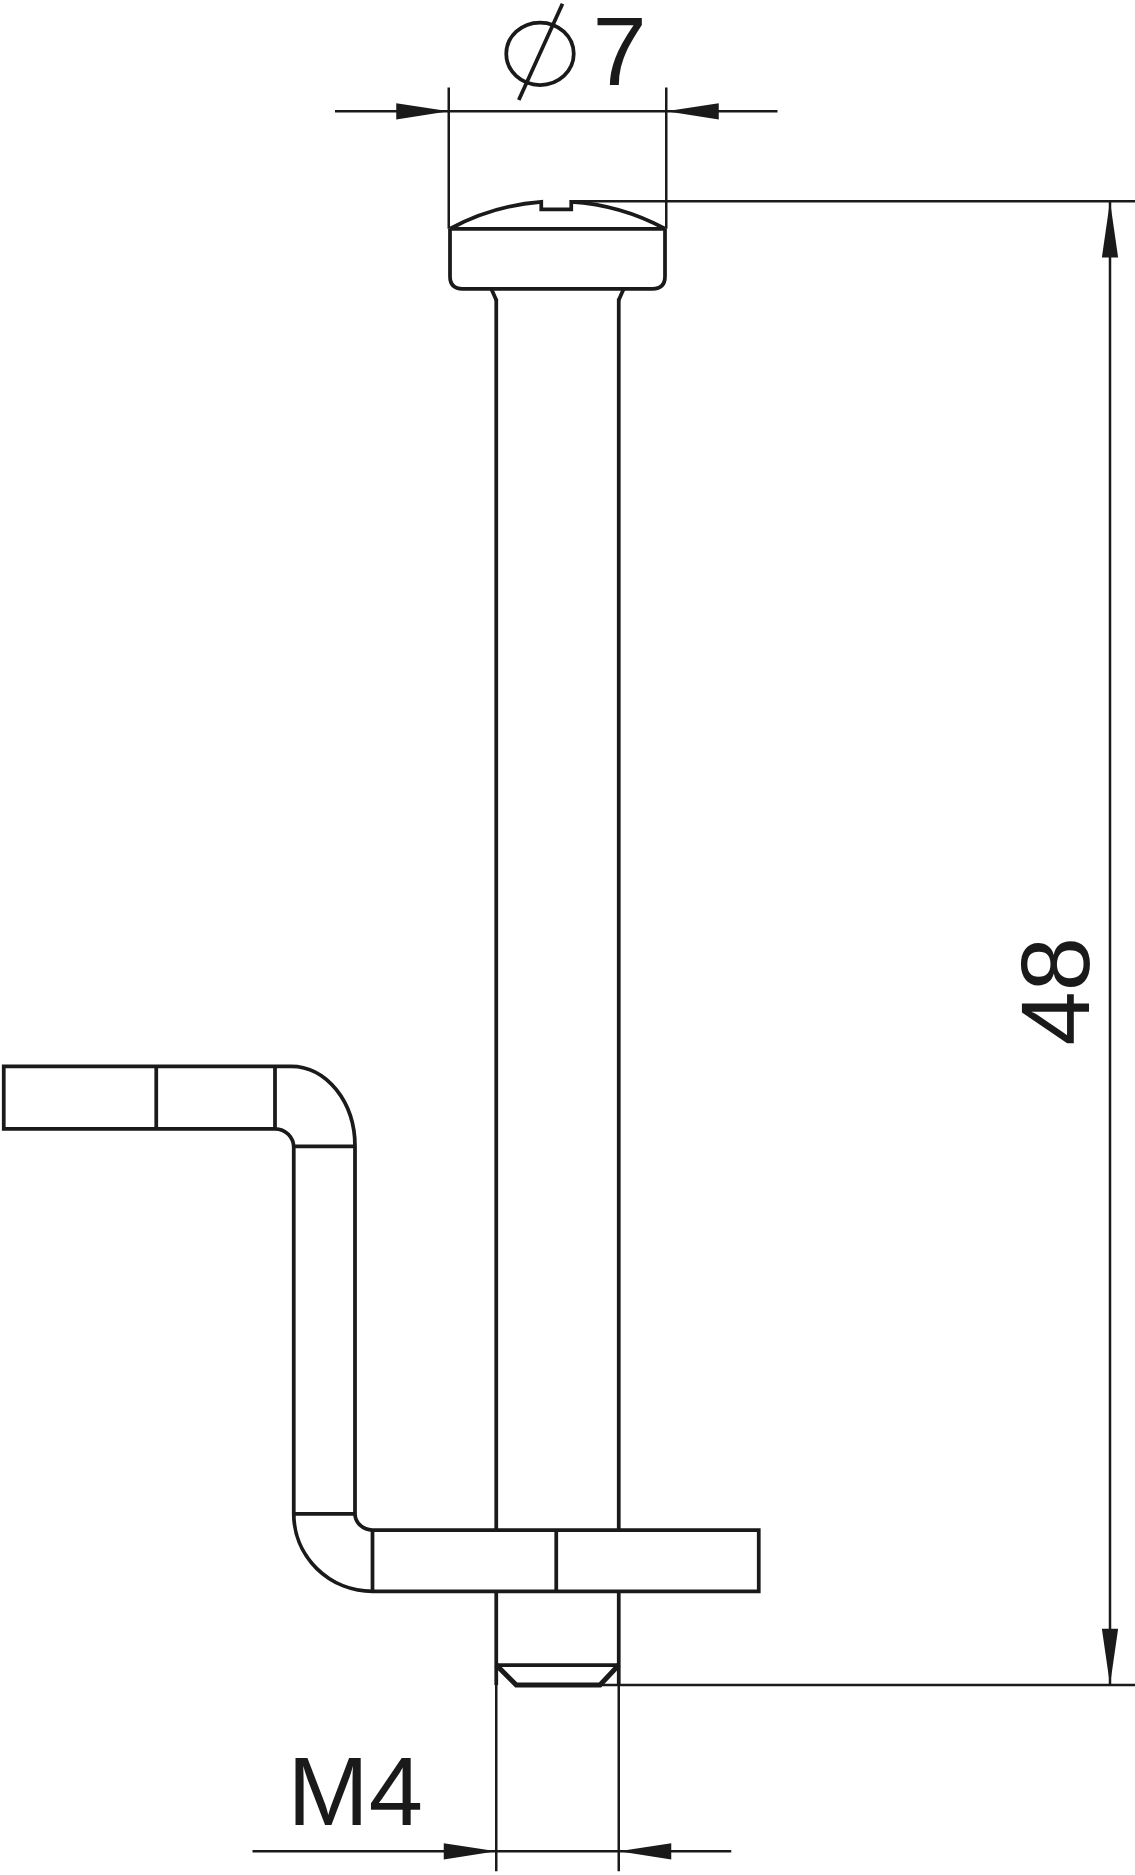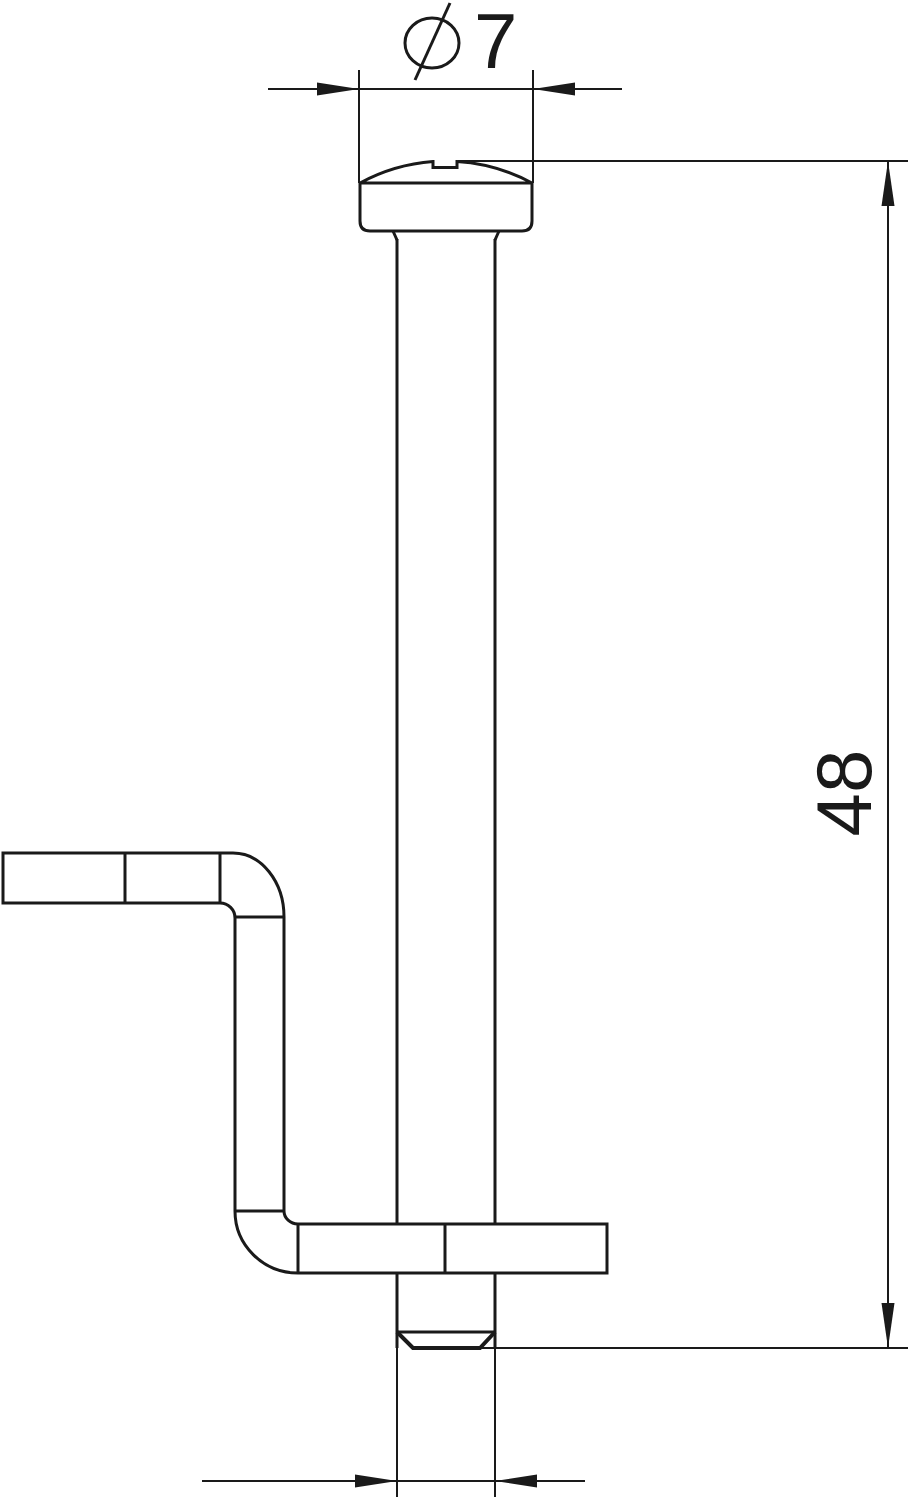--- a/index.html
+++ b/index.html
@@ -100,14 +100,15 @@
       <path d="M 202 1481 L 585 1481"></path>
       <polygon points="397,1481 355,1474.5 355,1487.5" fill="#1a1a1a" stroke="none"></polygon>
       <polygon points="495,1481 537,1474.5 537,1487.5" fill="#1a1a1a" stroke="none"></polygon>
     </g>
   </svg>
 
   <div class="dim-text" id="dim-text-diameter">7</div>
 
   <div class="dim-text" id="dim-text-length">48</div>
 
+  <div class="dim-text" id="dim-text-thread">M4</div>
 
 </div>
 
 </body></html>

